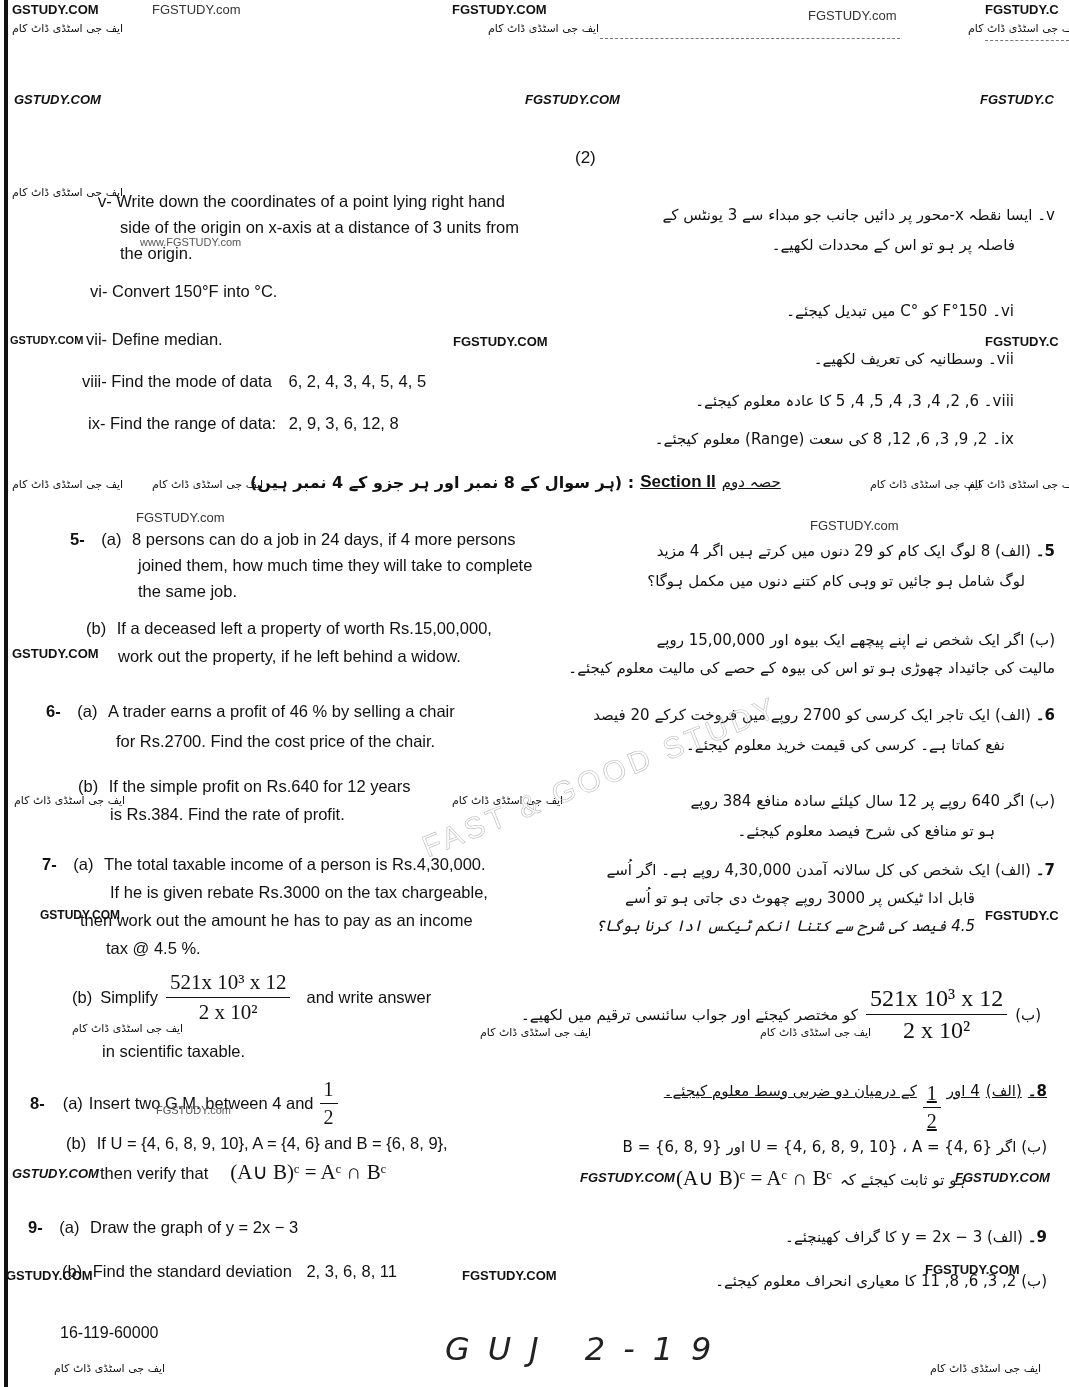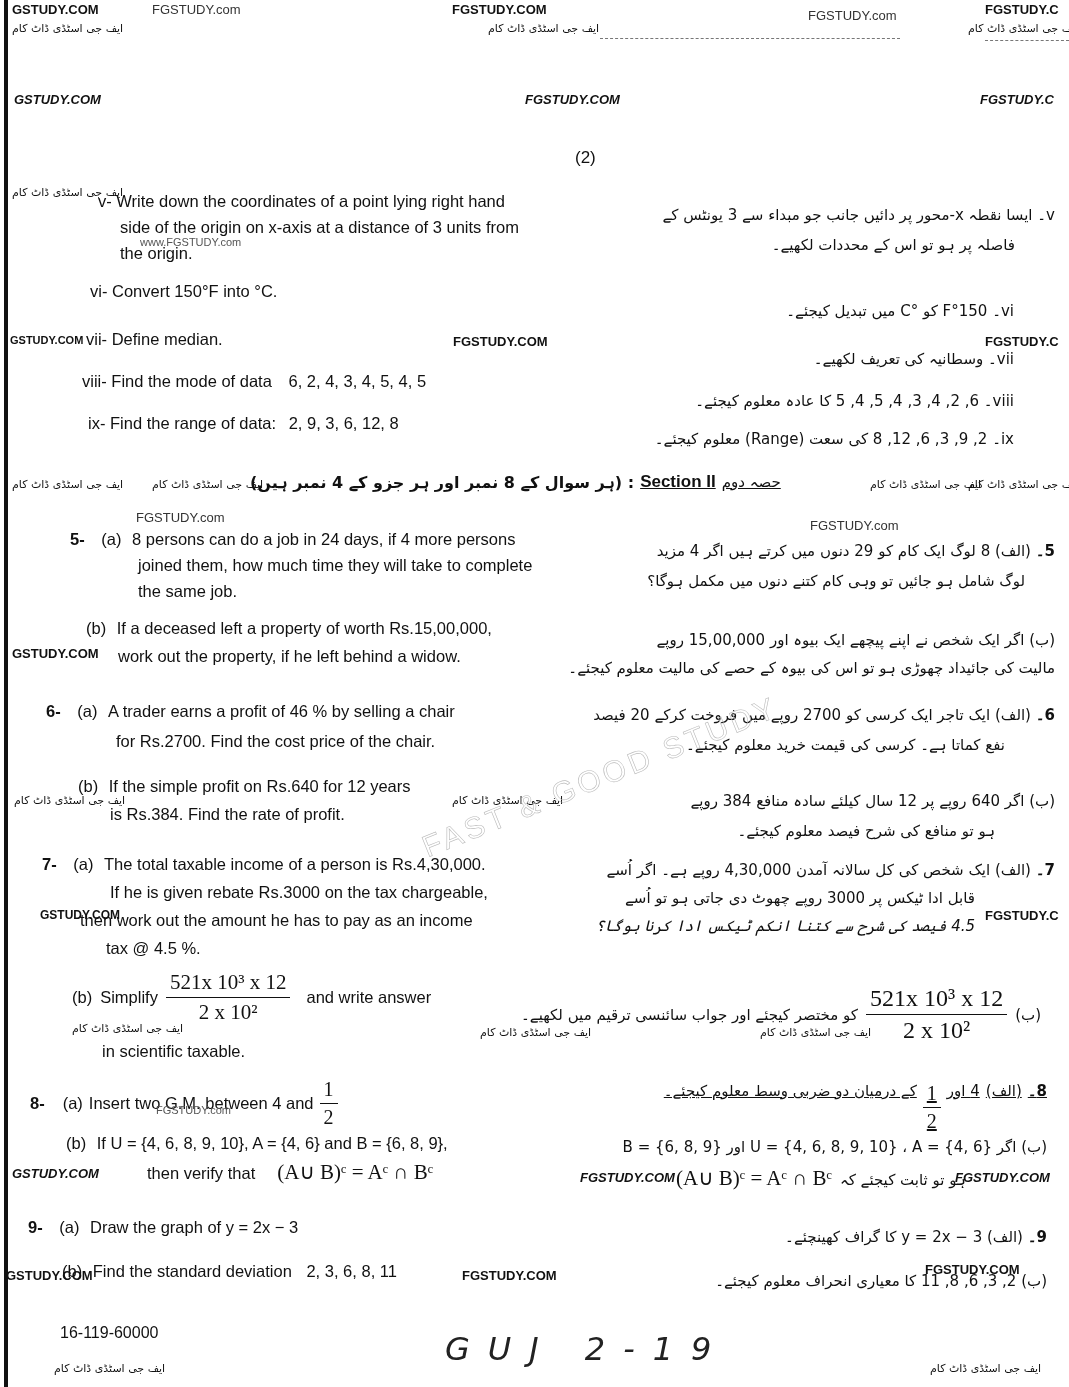--- a/index.html
+++ b/index.html
@@ -230,21 +230,21 @@
     <span class="ur">4 اور</span>
     <span class="ur">(الف)</span>
     <span class="ur qnum">8۔</span>
   </div>
 
   <div class="abs en" style="left:66px;top:1134px;">
     <span>(b)</span>
     <span style="padding-left:6px;">If  U = {4, 6, 8, 9, 10},  A = {4, 6}  and  B = {6, 8, 9},</span>
   </div>
   <span class="abs wm-bold-it" style="left:12px;top:1166px;">GSTUDY.COM</span>
-  <div class="abs en" style="left:100px;top:1160px;display:flex;align-items:baseline;gap:22px;margin-left:47px;">
+  <div class="abs en" style="left:100px;top:1160px;display:flex;align-items:baseline;gap:22px;">
     <span>then verify that</span>
     <span class="math">(A∪ B)ᶜ = Aᶜ ∩ Bᶜ</span>
   </div>
   <div class="abs ur" style="right:22px;top:1138px;">
     <span>(ب)</span>
     <span>اگر U = {4, 6, 8, 9, 10} ، A = {4, 6} اور B = {6, 8, 9}</span>
   </div>
   <span class="abs wm-bold-it" style="left:580px;top:1170px;">FGSTUDY.COM</span>
   <div class="abs" style="left:676px;top:1166px;display:flex;align-items:baseline;gap:8px;direction:ltr;">
     <span class="math">(A∪ B)ᶜ = Aᶜ ∩ Bᶜ</span>

